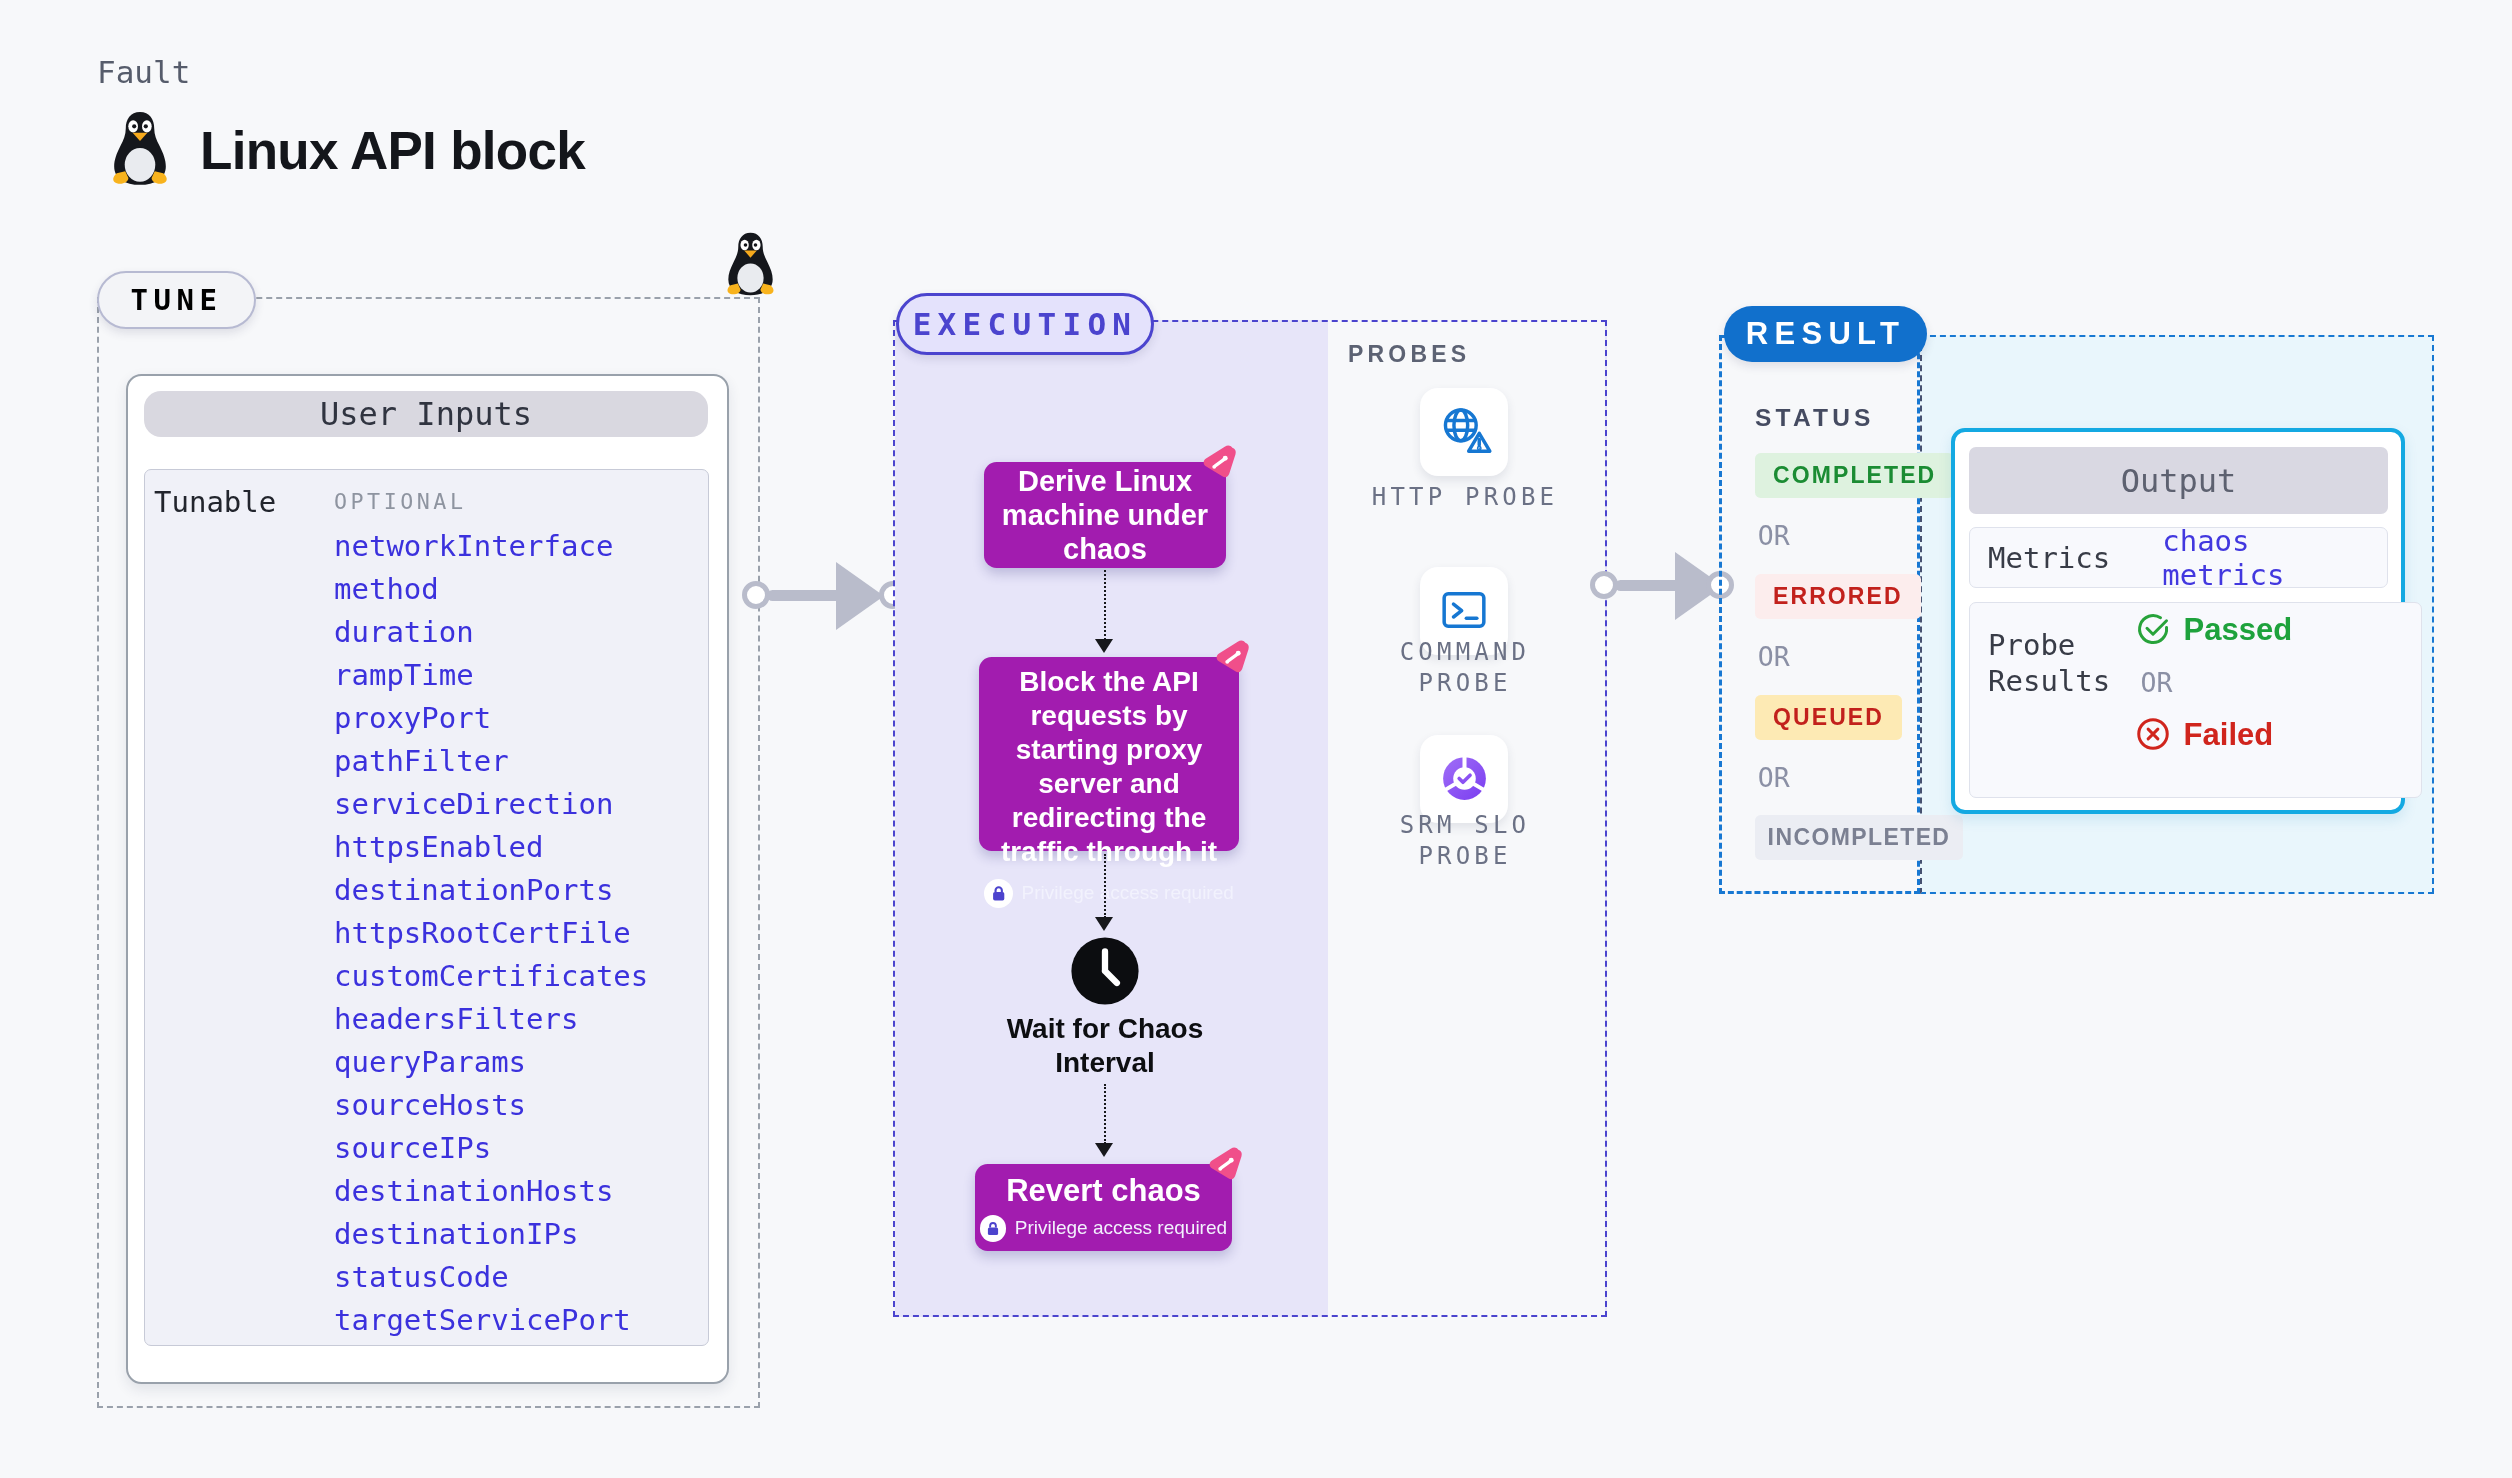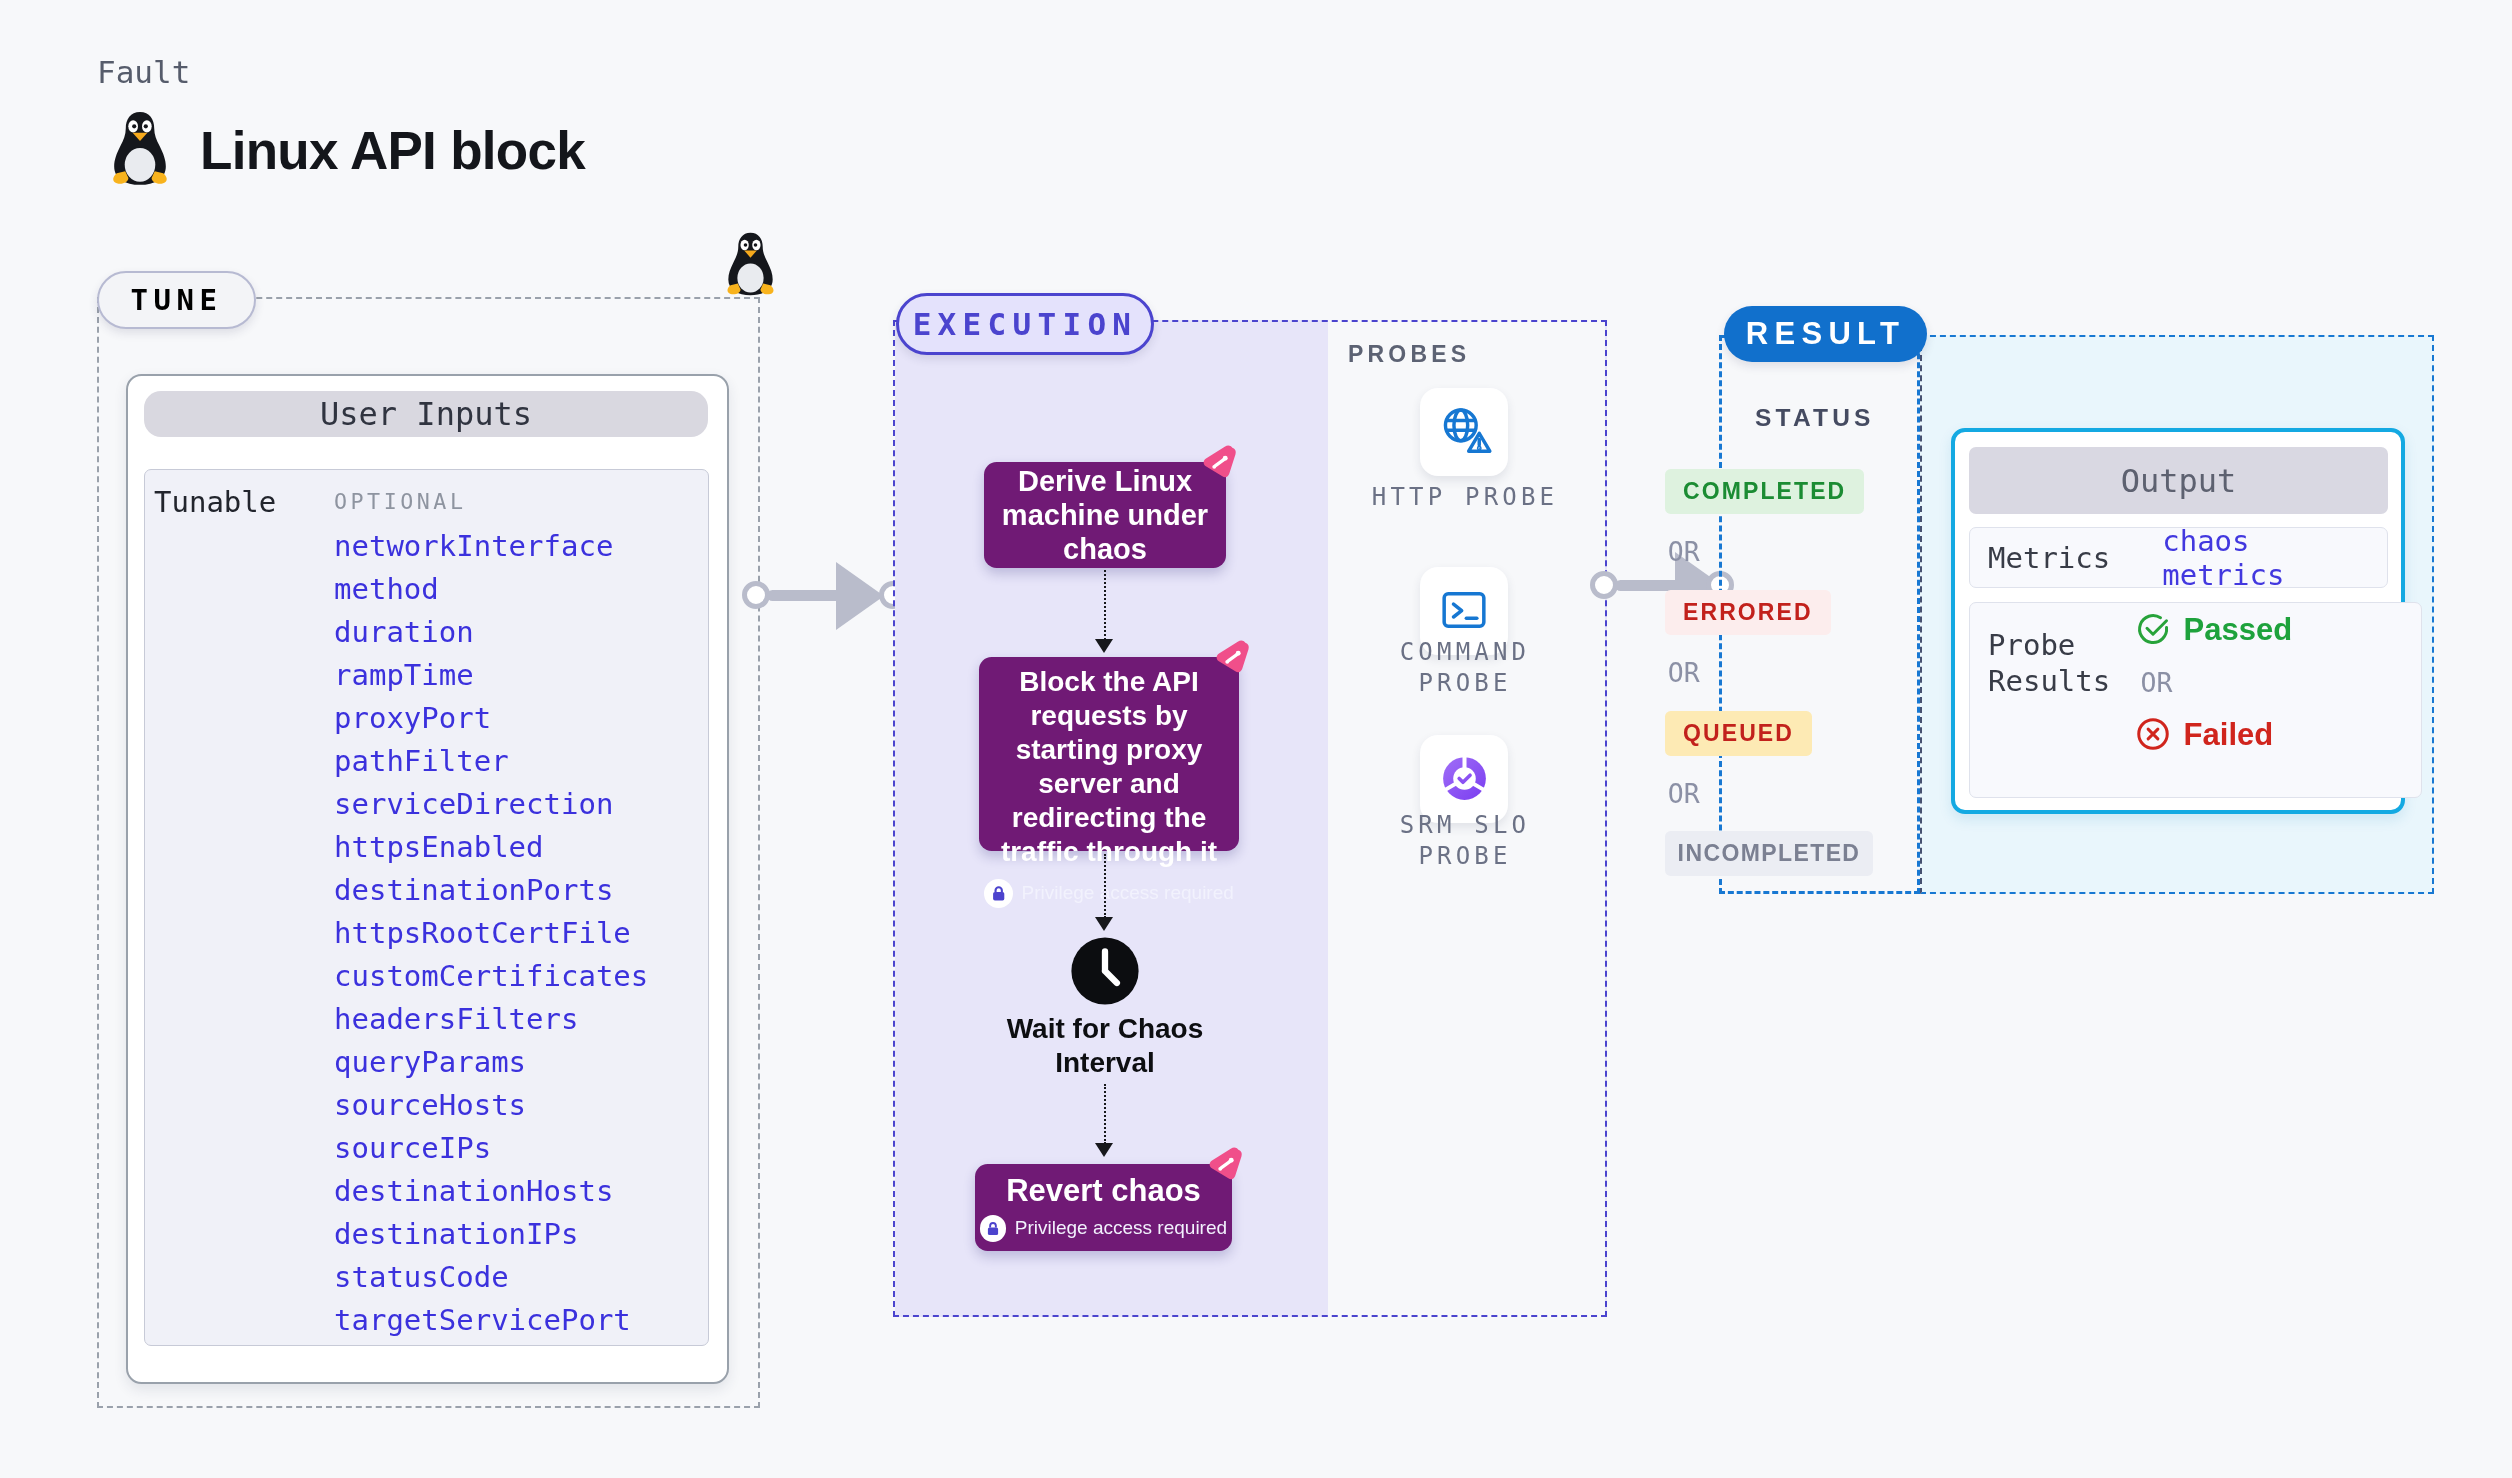--- a/index.html
+++ b/index.html
@@ -37,21 +37,21 @@
 
   
   .conn-line{height:11.2px;background:#b9bccb;border-radius:5.6px;}
   .conn-head{width:0;height:0;border-top:34px solid transparent;border-bottom:34px solid transparent;
              border-left:48px solid #b9bccb;}
   .conn-dot{width:18px;height:18px;border:5.6px solid #b9bccb;border-radius:50%;background:#ffffff;}
 
   
   .exec-region{left:893px;top:320px;width:710px;height:993px;border:2.8px dashed #4b44ce;
                background:linear-gradient(to right,#e7e5f9 0px,#e7e5f9 433px,rgba(0,0,0,0) 433px);}
-  .step-box{background:#701a75;border-radius:12.6px;color:#ffffff;text-align:center;
+  .step-box{background:#a21caf;border-radius:12.6px;color:#ffffff;text-align:center;
             box-shadow:0 5.6px 11.2px rgba(40,35,120,.22);}
   .step-derive{left:984px;top:462px;width:242px;height:106px;display:flex;align-items:center;justify-content:center;}
   .step-derive .step-text{font-size:29px;font-weight:bold;line-height:34px;width:210px;}
   .step-block{left:979px;top:657px;width:260px;height:194px;display:flex;flex-direction:column;
               align-items:center;justify-content:flex-start;padding-top:8px;box-sizing:border-box;}
   .step-block .step-text{font-size:28px;font-weight:bold;line-height:34px;width:238px;}
   .step-revert{left:975px;top:1164px;width:257px;height:87px;display:flex;flex-direction:column;
                align-items:center;justify-content:center;gap:5.6px;}
   .step-revert .step-text{font-size:31px;font-weight:bold;}
   .priv{display:flex;align-items:center;justify-content:center;gap:8.4px;margin-top:9.8px;}
@@ -70,21 +70,21 @@
   .probes-label{left:1348px;top:341px;font-size:23px;font-weight:bold;letter-spacing:4.2px;color:#5c6273;}
   .probe-card{width:88px;height:88px;background:#ffffff;border-radius:18px;
               box-shadow:0 4.2px 9.8px rgba(40,45,80,.10);display:flex;align-items:center;justify-content:center;}
   .probe-label{width:196px;text-align:center;font-size:24px;letter-spacing:4.2px;line-height:31px;color:#6b7185;}
 
   
   .status-region{left:1719px;top:335px;width:201px;height:559px;border:3.5px dashed #1878d2;box-sizing:border-box;}
   .output-region{left:1920px;top:335px;width:514px;height:559px;background:#e9f6fc;
                  border:2.8px dashed #1878d2;border-left:2.8px dashed #465170;box-sizing:border-box;}
   .status-label{left:1755px;top:404px;font-size:24.5px;font-weight:bold;letter-spacing:4.2px;color:#454b61;}
-  .status-col{left:1665px;top:453px;display:flex;flex-direction:column;align-items:flex-start;margin-top:16px;}
+  .status-col{left:1755px;top:453px;display:flex;flex-direction:column;align-items:flex-start;}
   .badge{font-size:23px;font-weight:bold;letter-spacing:2.1px;padding:9px 18px;border-radius:5.6px;white-space:nowrap;}
   .badge.completed{color:#1b8c33;background:#def2df;}
   .badge.errored{color:#c2211c;background:#fceded;}
   .badge.queued{color:#c2211c;background:#fdeab4;}
   .badge.incompleted{color:#7b8092;background:#ebedf3;padding:9px 12.6px;letter-spacing:1.4px;}
   .or{font-size:26.5px;color:#8b90a5;margin:22.4px 2.8px;}
 
   .output-card{left:1951px;top:428px;width:454px;height:386px;background:#ffffff;border:4.2px solid #14a9e2;
                border-radius:14px;box-sizing:border-box;box-shadow:0 5.6px 12.6px rgba(20,120,180,.12);}
   .output-head{left:1969px;top:447px;width:419px;height:67px;background:#d9d8e2;border-radius:7px;

